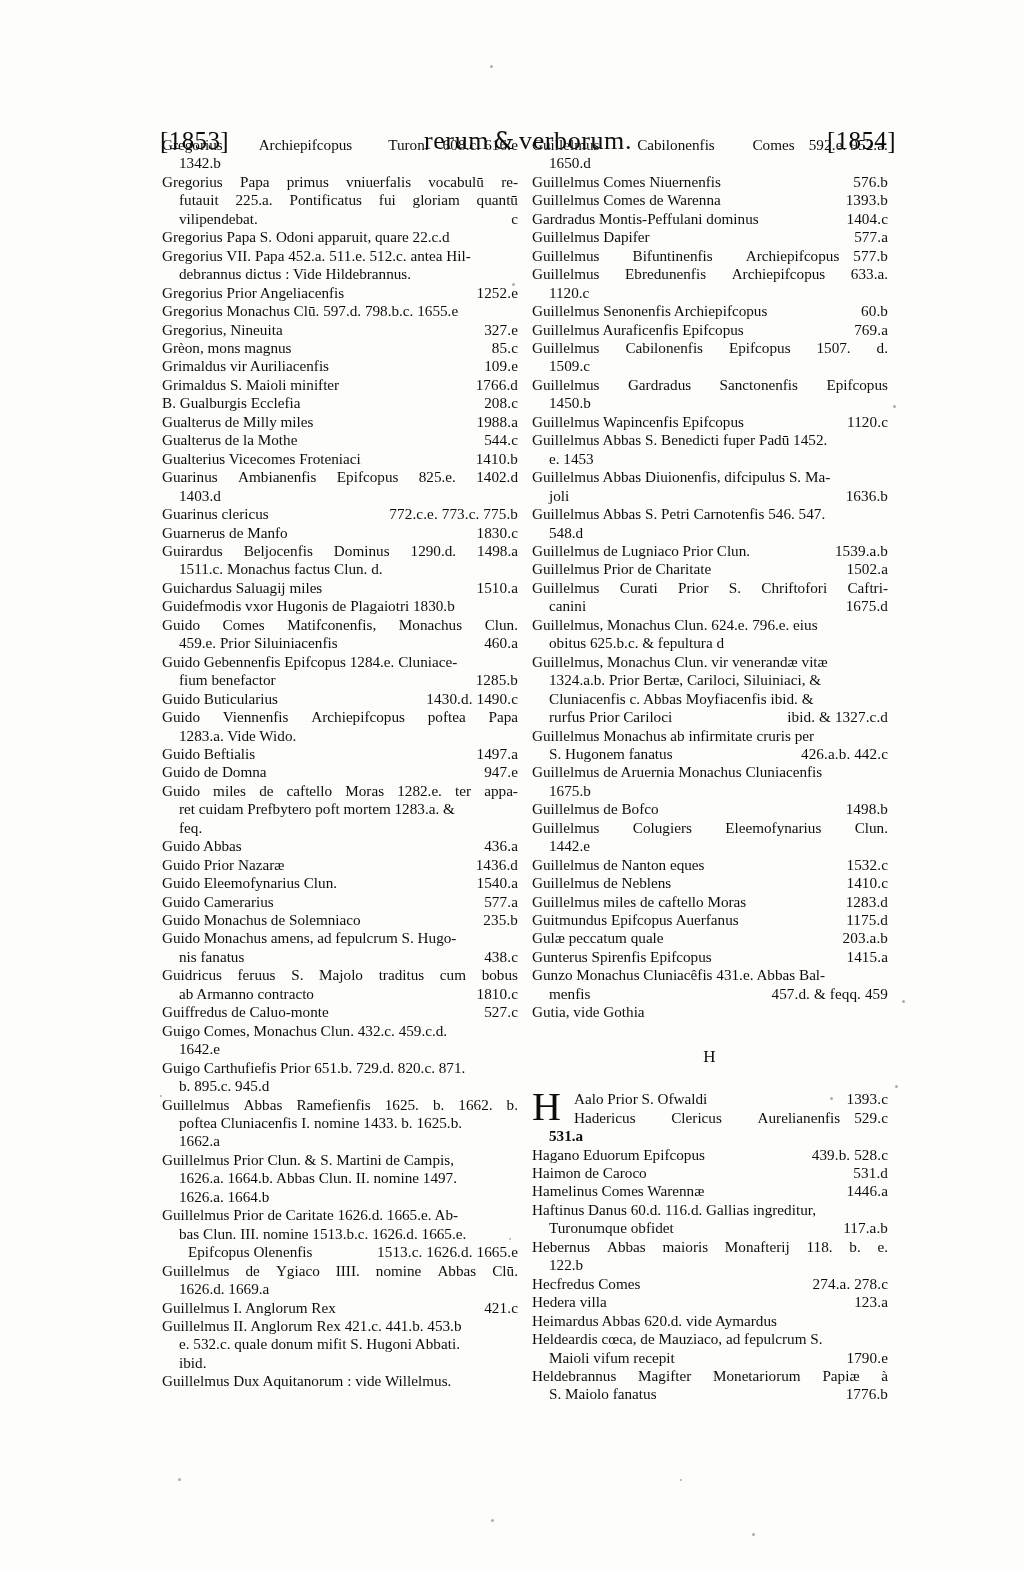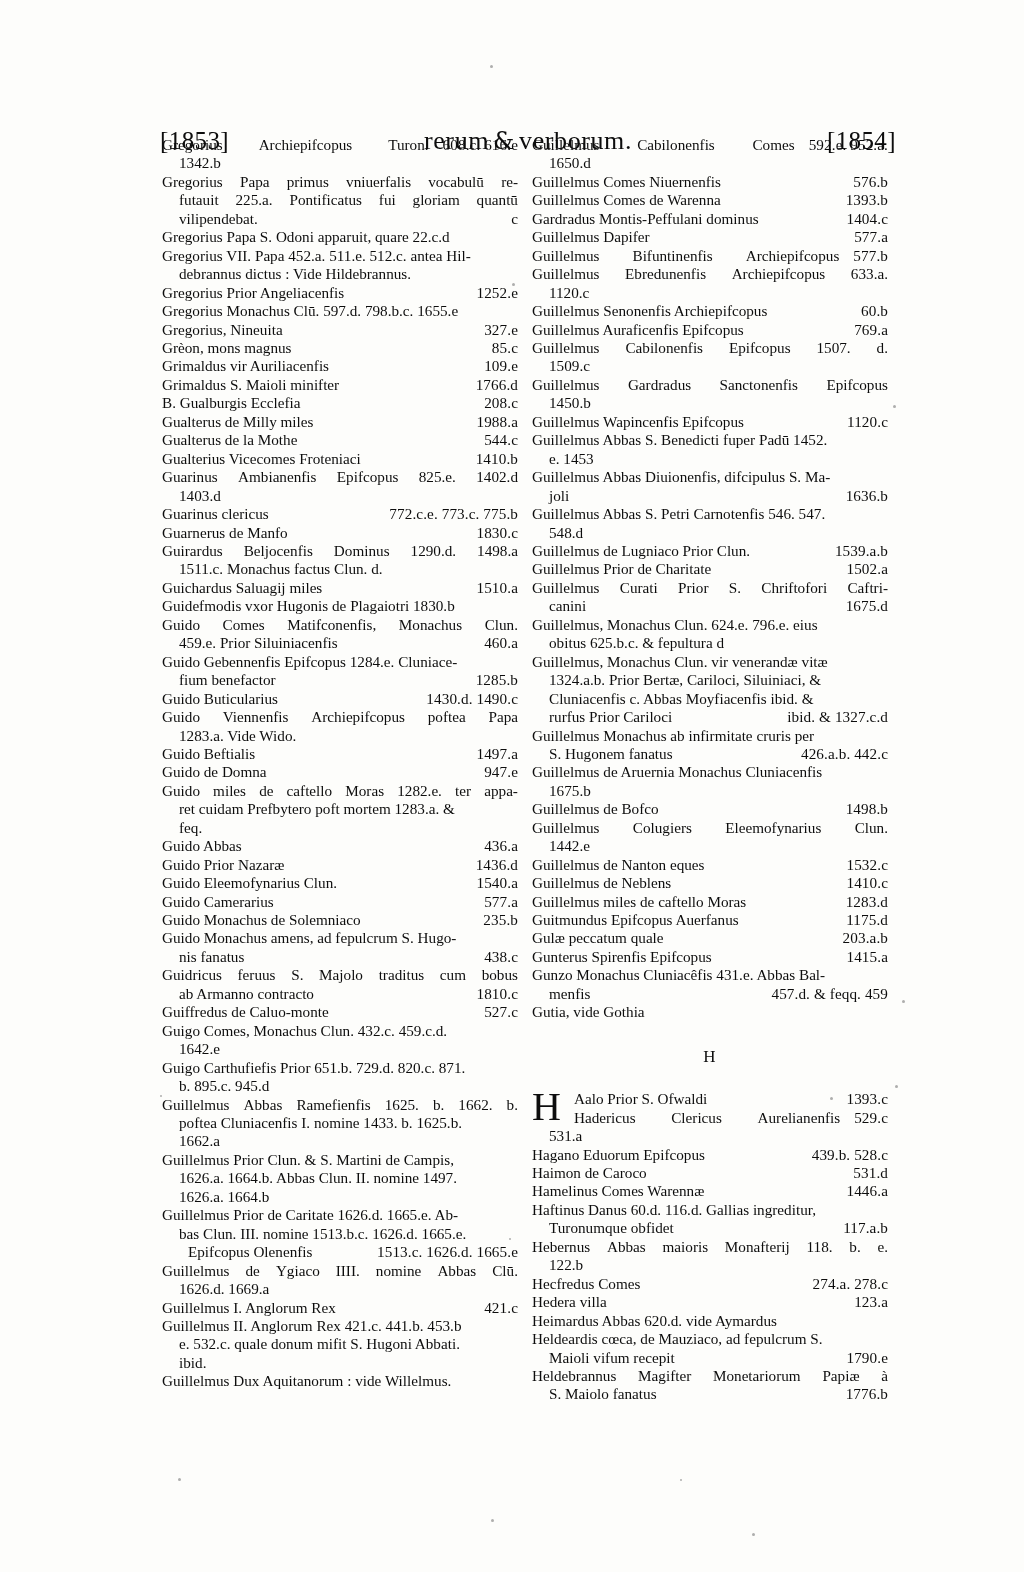--- a/index.html
+++ b/index.html
@@ -413,21 +413,21 @@
           <div class="ln ind"><span class="txt"><span>menfis</span></span><span class="ref num">457.d. &amp; feqq. 459</span></div>
         </div>
         <div class="entry">
           <div class="ln"><span class="txt"><span>Gutia, vide Gothia</span></span></div>
         </div>
         <div class="sect-letter">H</div>
         <div class="entry dropblock">
           <span class="dropcap">H</span>
           <div class="ln"><span class="txt"><span>Aalo Prior S. Ofwaldi</span></span><span class="ref num">1393.c</span></div>
           <div class="ln just"><span class="txt"><span>Hadericus</span><span>Clericus</span><span>Aurelianenfis</span></span><span class="ref num">529.c</span></div>
-          <div class="ln ind" style="padding-left: 17px;"><span class="txt"><span>531.a</span></span></div>
+          <div class="ln ind" style="padding-left: 17px; font-weight: bold;"><span class="txt"><span>531.a</span></span></div>
         </div>
         <div class="entry">
           <div class="ln"><span class="txt"><span>Hagano Eduorum Epifcopus</span></span><span class="ref num">439.b. 528.c</span></div>
         </div>
         <div class="entry">
           <div class="ln"><span class="txt"><span>Haimon de Caroco</span></span><span class="ref num">531.d</span></div>
         </div>
         <div class="entry">
           <div class="ln"><span class="txt"><span>Hamelinus Comes Warennæ</span></span><span class="ref num">1446.a</span></div>
         </div>

